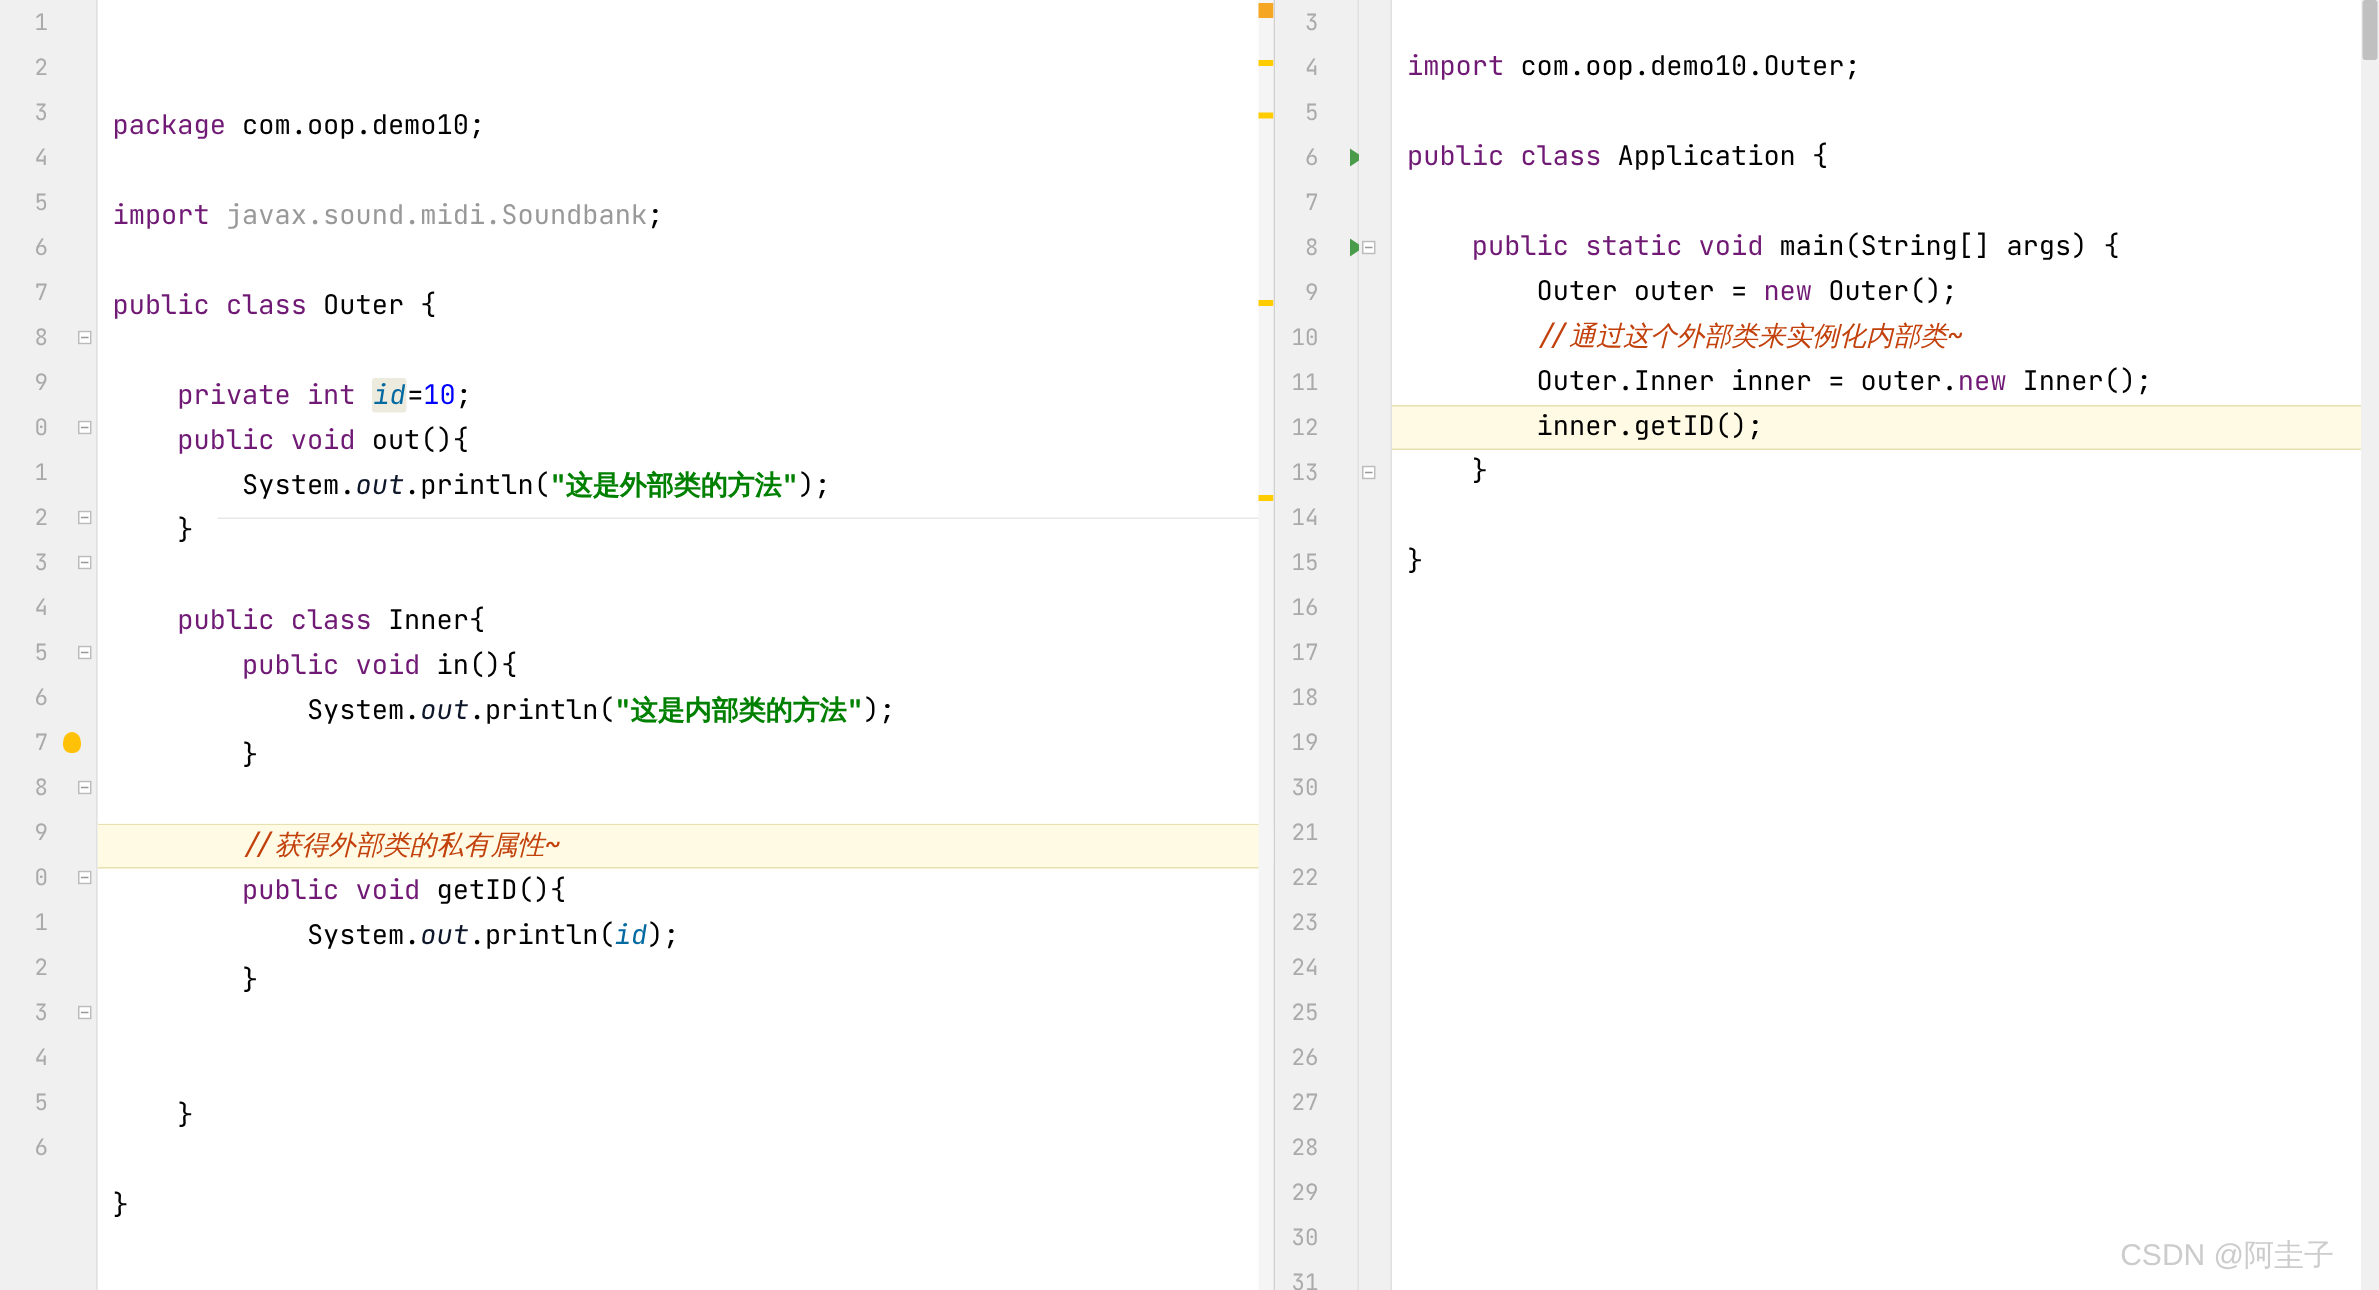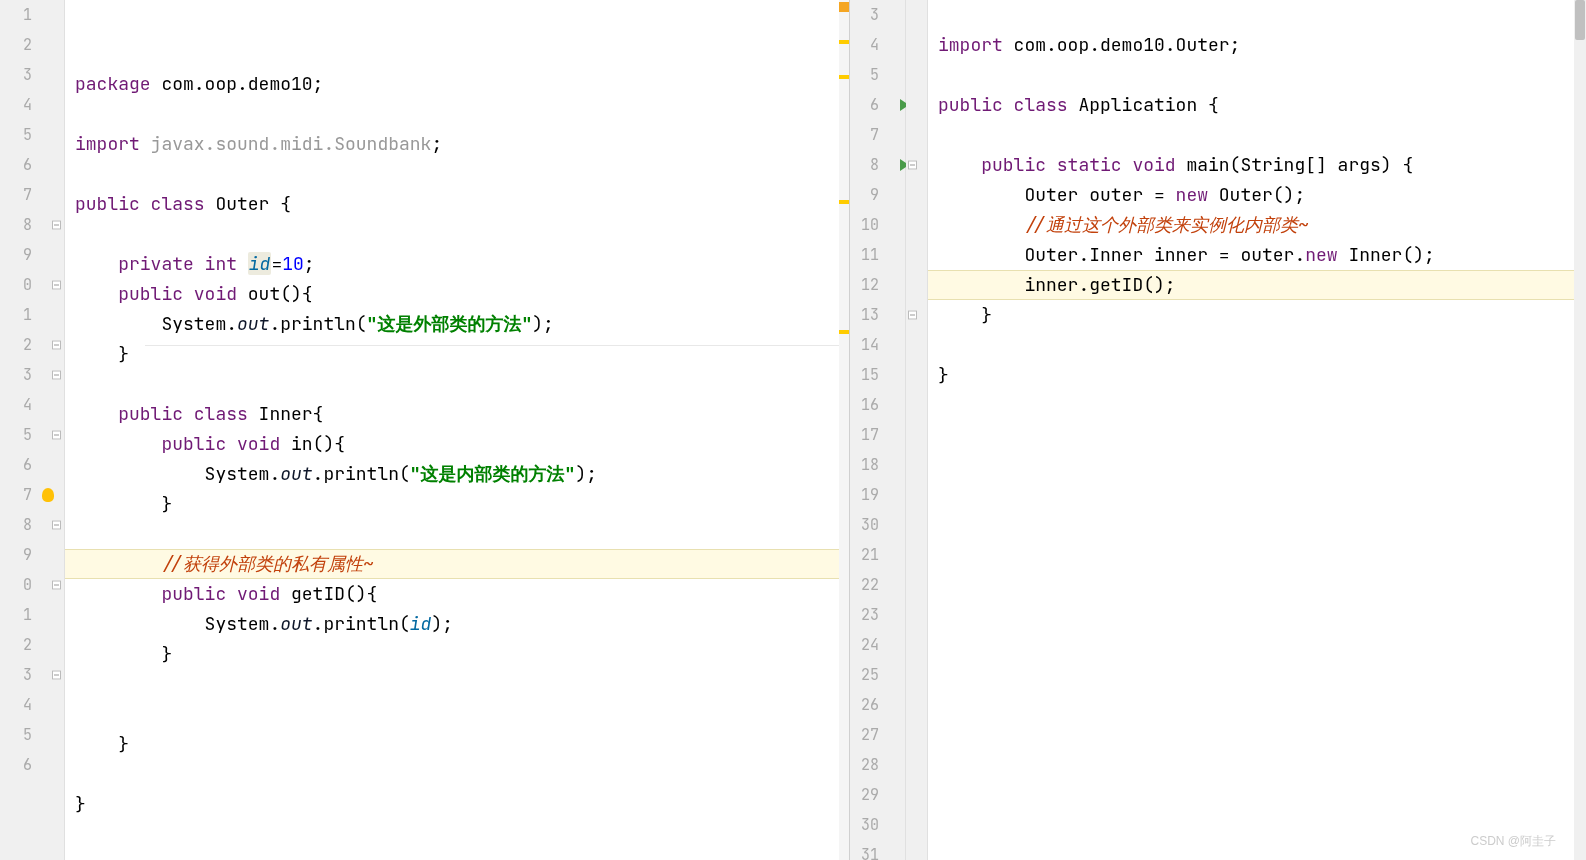--- a/index.html
+++ b/index.html
@@ -62,21 +62,21 @@
     .marker { position: absolute; right: 0; width: 10px; height: 4px; }
     .marker.warn { background: #ffcc00; }
     .marker.top { top: 2px; height: 10px; background: #f5a623; }
     .scrollbar-v {
       position: absolute; right: 0; top: 0; width: 12px; height: 100%;
       background: #f0f0f0;
     }
     .sb-thumb { position: absolute; right: 1px; width: 10px; background: #c0c0c0; border-radius: 2px; }
     .watermark {
       position: absolute; right: 30px; bottom: 10px;
-      color: #ccc; font-size: 12px; font-family: sans-serif;
+      color: #ccc; font-size: 20px; font-family: sans-serif;
       display: flex; align-items: center; gap: 10px;
     }
     .columns { display: flex; height: 100%; }
     .inner-gutter { width: 22px; background: #f0f0f0; border-right: 1px solid #e0e0e0; position: relative; }
     .sep-line { position: absolute; left: 80px; right: 0; height: 1px; background: #e8e8e8; }
     .sep1 { top: 345px; }
   </style>
 </head>
 <body>
 

